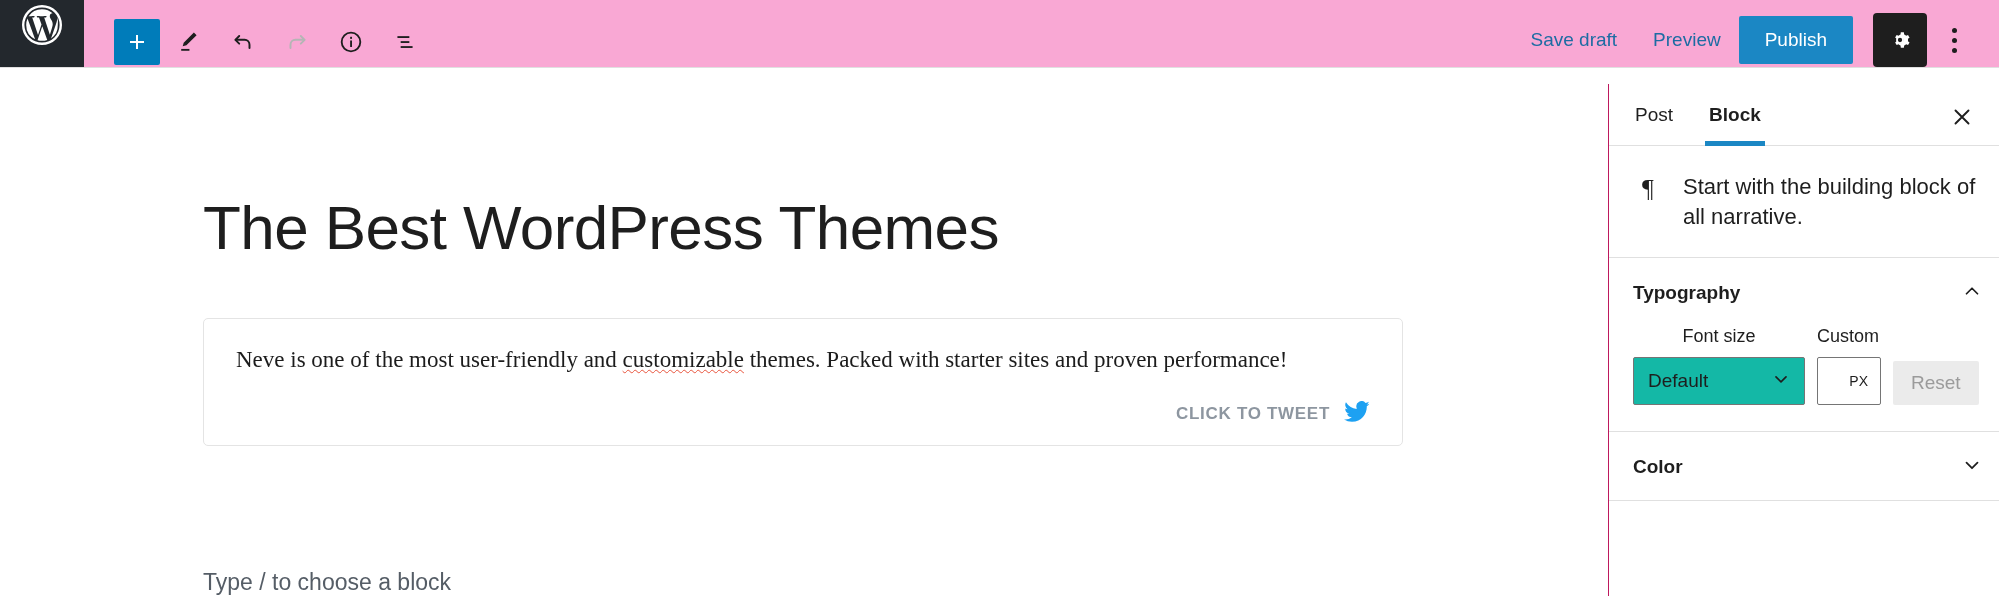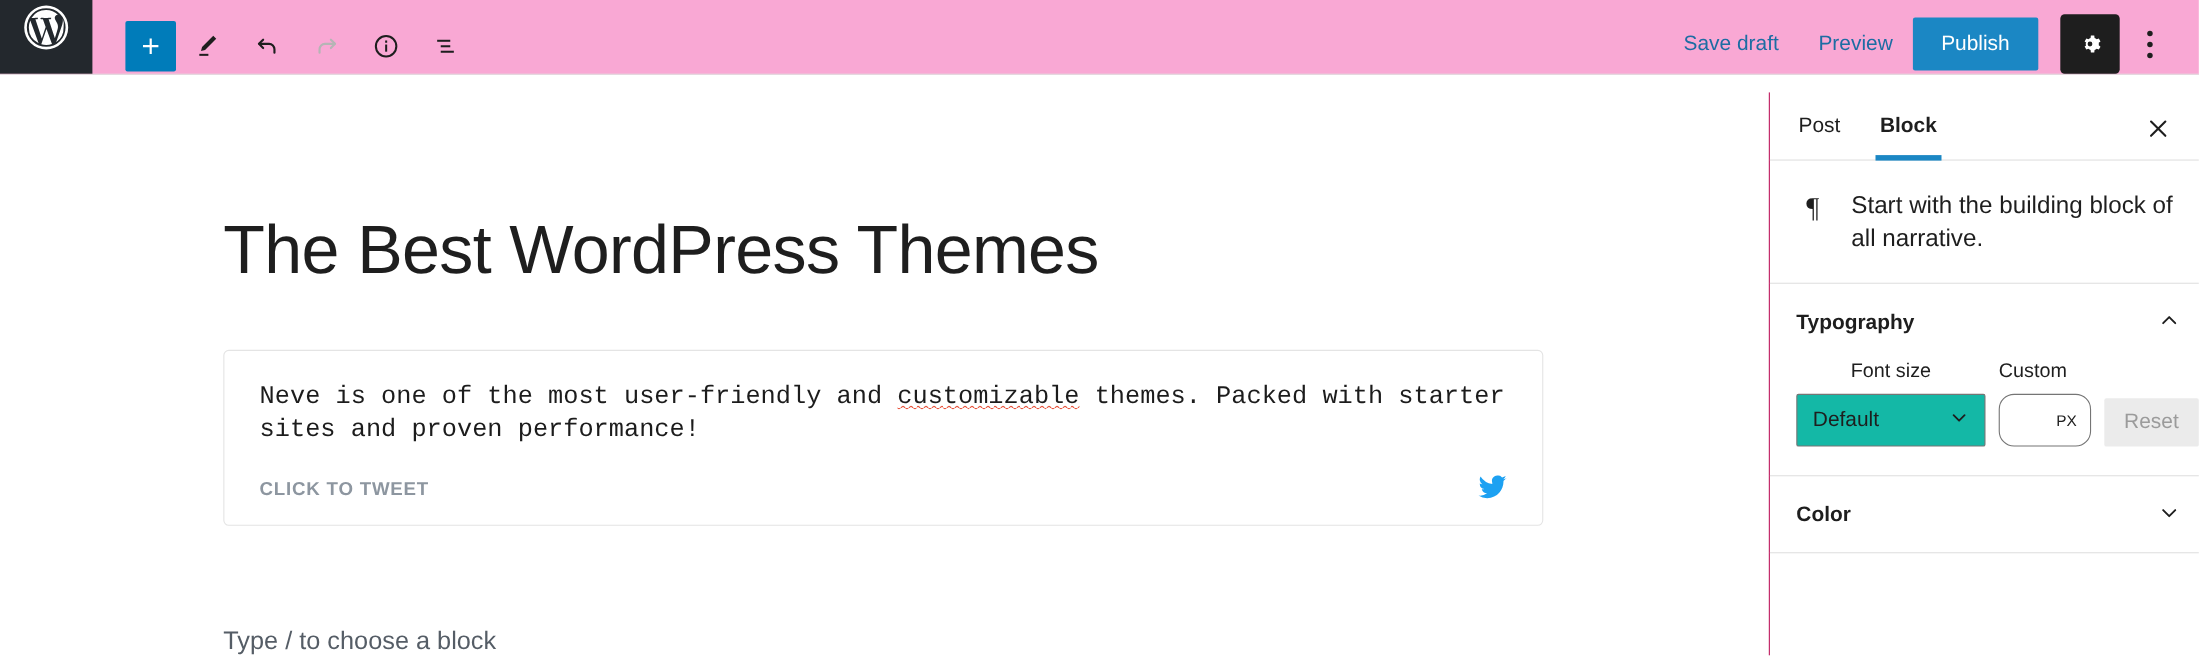--- a/index.html
+++ b/index.html
@@ -121,31 +121,31 @@
     min-height: 122px;
     border: 1px solid #e4e4e4;
     border-radius: 5px;
     background: #fff;
     padding: 26px 32px 18px 32px;
   }
   .tweet-text {
     font-size: 23px;
     line-height: 1.32;
     color: #1c1c1c;
-    font-family: Liberation Mono, monospace;
+    font-family: Liberation Serif, serif;
   }
   .misspelled {
     text-decoration: underline;
     text-decoration-style: wavy;
     text-decoration-color: #e8553e;
     text-decoration-thickness: 1px;
     text-underline-offset: 2px;
   }
   .tweet-cta {
-    display: flex; align-items: center; justify-content: space-between;
+    display: flex; align-items: center; justify-content: flex-end;
     gap: 14px;
     margin-top: 26px;
   }
   .cta-label {
     font-size: 17px;
     font-weight: bold;
     letter-spacing: 0.7px;
     color: #8d96a0;
     font-family: "Liberation Sans", sans-serif;
   }
@@ -256,23 +256,23 @@
     font-size: 19px;
     color: #1e1e1e;
     cursor: pointer;
     font-family: "Liberation Sans", sans-serif;
   }
   .select-chevron {
     position:absolute; right: 14px; top: 50%; transform: translateY(-50%);
     pointer-events:none;
   }
   .px-input {
-    width: 84px; height: 48px;
+    width: 64px; height: 48px;
     border: 1px solid #757575;
-    border-radius: 14px;
+    border-radius: 2px;
     background: #fff;
     display:flex; align-items:center; justify-content: flex-end;
     padding-right: 12px;
     font-size: 14px;
     color: #1e1e1e;
     cursor: text;
     font-family: "Liberation Sans", sans-serif;
   }
   .reset-btn {
     height: 44px;

